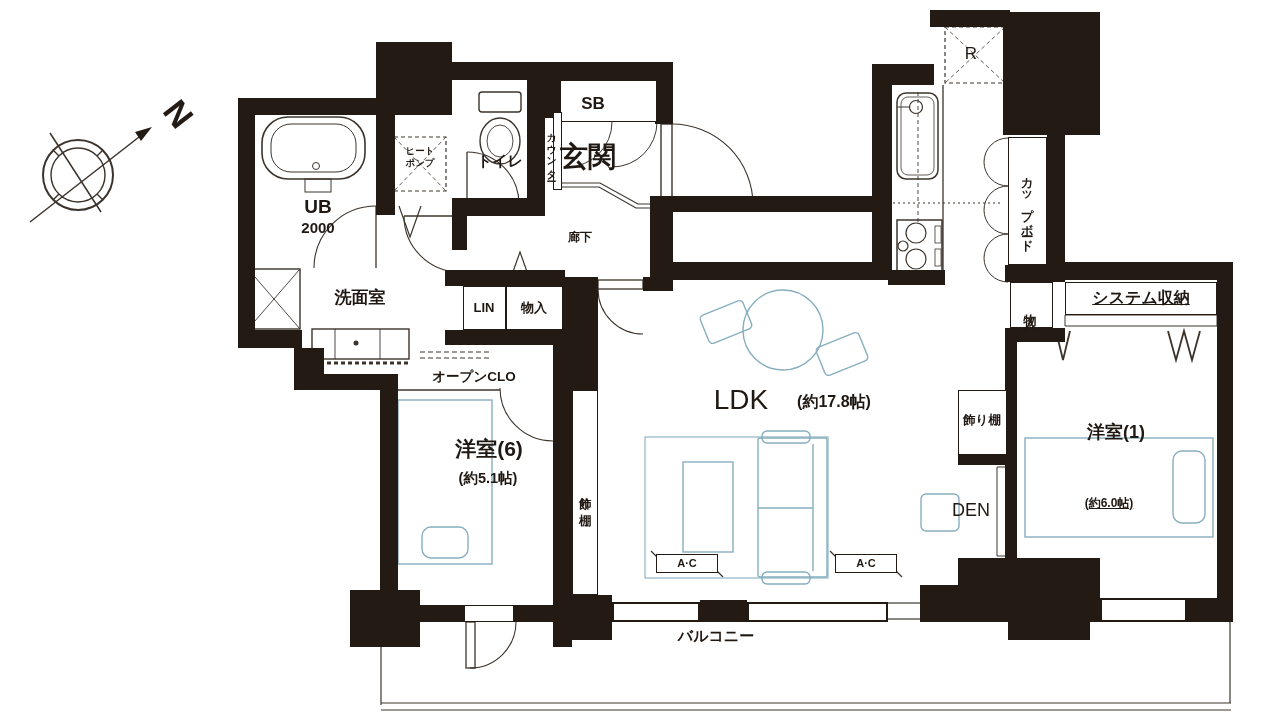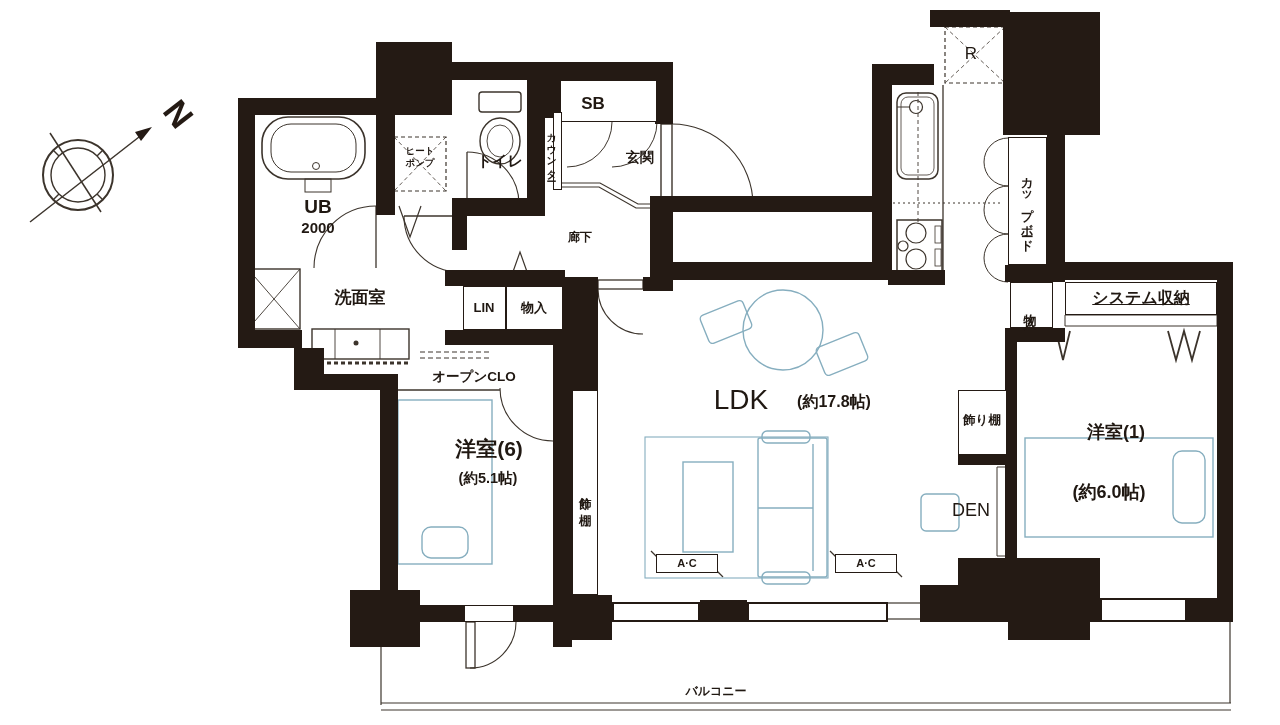--- a/index.html
+++ b/index.html
@@ -216,42 +216,42 @@
     </g>
   </svg>
 
   <div class="lbl" style="left:318px;top:206px;font-size:19px;">UB</div>
   <div class="lbl" style="left:318px;top:227px;font-size:15px;">2000</div>
   <div class="lbl" style="left:420px;top:151px;font-size:9.5px;">ヒート</div>
   <div class="lbl" style="left:420px;top:163px;font-size:9.5px;">ポンプ</div>
   <div class="lbl" style="left:500px;top:161px;font-size:15px;font-family:Liberation Serif, serif;">トイレ</div>
   <div class="lbl vlbl" style="left:551px;top:151px;font-size:10px;">カウンター</div>
   <div class="lbl" style="left:593px;top:103px;font-size:17px;">SB</div>
-  <div class="lbl" style="left:640px;top:157px;font-size:14px;">玄関</div>
+  <div class="lbl" style="left:588px;top:157px;font-size:28px;">玄関</div>
   <div class="lbl" style="left:580px;top:237px;font-size:12px;">廊下</div>
   <div class="lbl" style="left:971px;top:53px;font-size:17px;font-weight:500;">R</div>
   <div class="lbl vlbl" style="left:1027px;top:207px;font-size:12.5px;">カップボード</div>
   <div class="lbl vlbl" style="left:1030px;top:305px;font-size:13px;">物入</div>
   <div class="lbl" style="left:1141px;top:298px;font-size:16px;text-decoration:underline;">システム収納</div>
   <div class="lbl" style="left:352px;top:297px;font-size:17px;margin-left:8px;">洗面室</div>
   <div class="lbl" style="left:484px;top:307px;font-size:13px;">LIN</div>
   <div class="lbl" style="left:534px;top:307px;font-size:13px;">物入</div>
   <div class="lbl" style="left:474px;top:377px;font-size:13.5px;">オープンCLO</div>
   <div class="lbl" style="left:489px;top:448px;font-size:21px;">洋室(6)</div>
   <div class="lbl" style="left:488px;top:478px;font-size:14.5px;">(約5.1帖)</div>
   <div class="lbl vlbl" style="left:585px;top:496px;font-size:12.5px;">飾り棚</div>
   <div class="lbl" style="left:741px;top:400px;font-size:28px;font-weight:500;">LDK</div>
   <div class="lbl" style="left:834px;top:402px;font-size:16px;">(約17.8帖)</div>
   <div class="lbl" style="left:982px;top:420px;font-size:12.5px;">飾り棚</div>
   <div class="lbl" style="left:971px;top:510px;font-size:18px;font-weight:500;">DEN</div>
   <div class="lbl" style="left:1116px;top:432px;font-size:18px;">洋室(1)</div>
-  <div class="lbl" style="left:1109px;top:492px;font-size:18px;">(約6.0帖)</div>
+  <div class="lbl" style="left:1109px;top:503px;font-size:12px;text-decoration:underline;">(約6.0帖)</div>
   <div class="lbl" style="left:687px;top:563px;font-size:11px;">A·C</div>
   <div class="lbl" style="left:866px;top:563px;font-size:11px;">A·C</div>
-  <div class="lbl" style="left:716px;top:691px;font-size:12px;">バルコニー</div>
+  <div class="lbl" style="left:716px;top:635px;font-size:15px;">バルコニー</div>
   <div class="north" style="left:178px;top:114px;">N</div>
 
 <div class="wall" style="left: 238px; top: 98px; width: 214px; height: 17px;"></div>
     <div class="wall" style="left: 238px; top: 98px; width: 17px; height: 250px;"></div>
     <div class="wall" style="left: 238px; top: 330px; width: 64px; height: 18px;"></div>
     <div class="wall" style="left: 294px; top: 348px; width: 30px; height: 42px;"></div>
     <div class="wall" style="left: 294px; top: 374px; width: 104px; height: 16px;"></div>
     <div class="wall" style="left: 380px; top: 390px; width: 18px; height: 257px;"></div>
     <div class="wall" style="left: 350px; top: 590px; width: 70px; height: 57px;"></div>
     <div class="wall" style="left: 398px; top: 605px; width: 67px; height: 17px;"></div>

